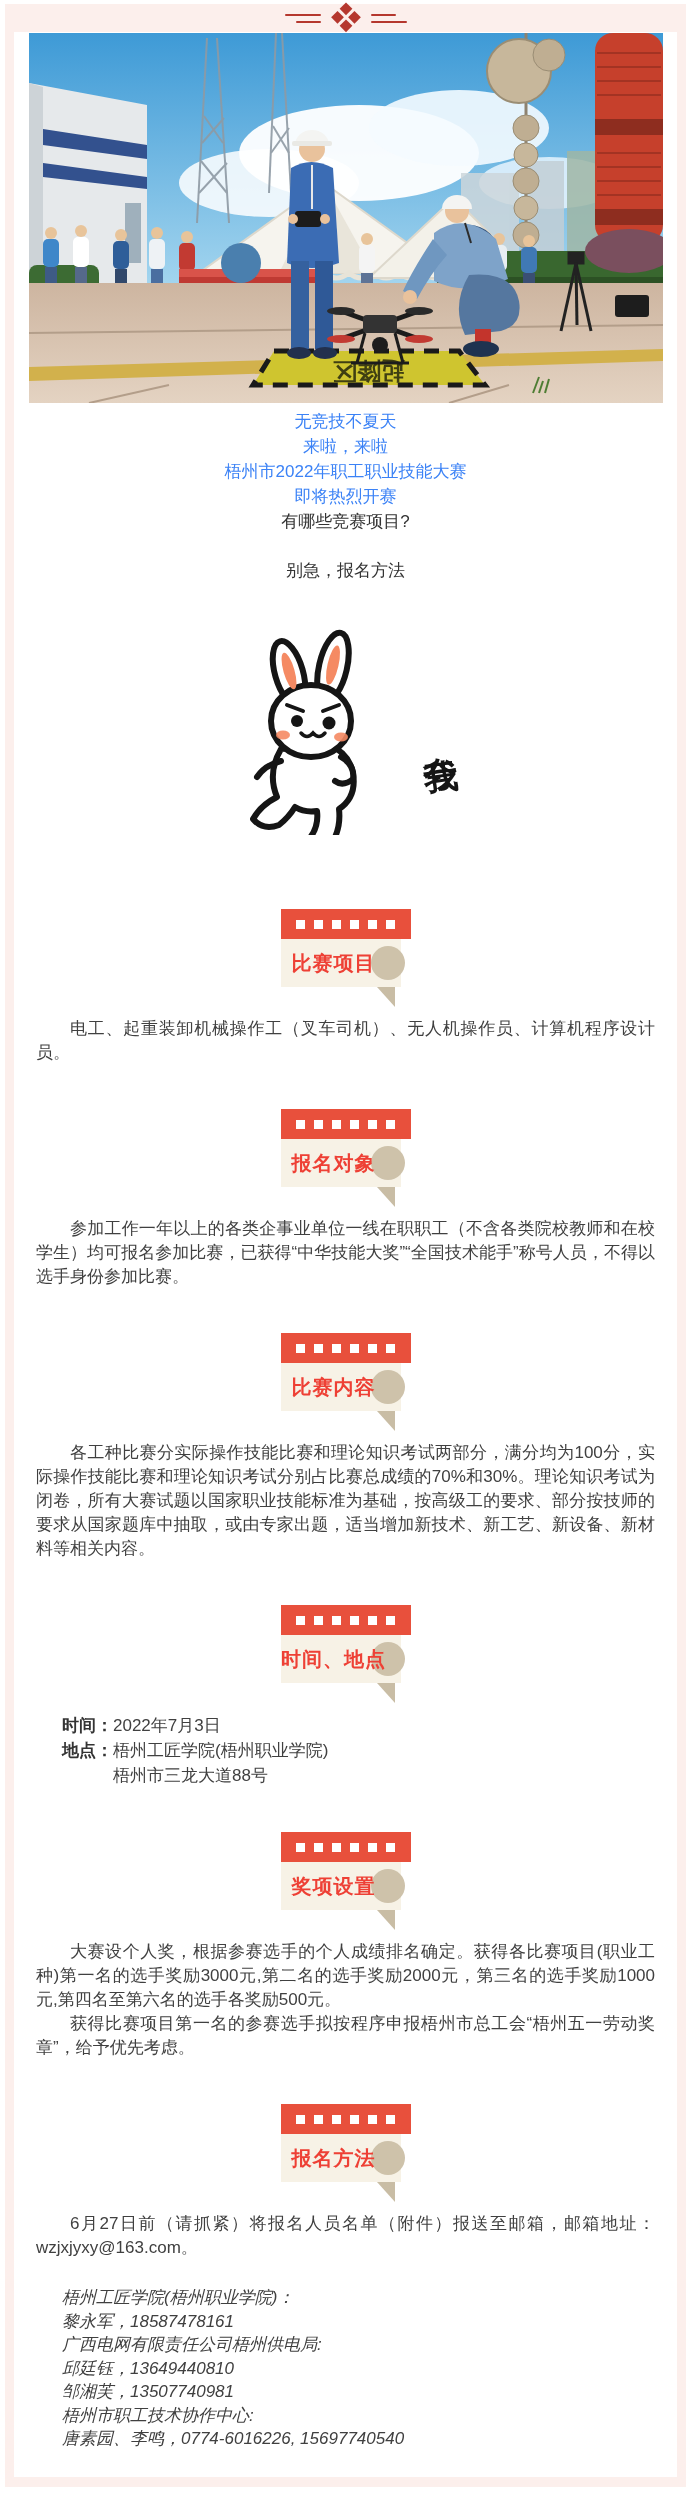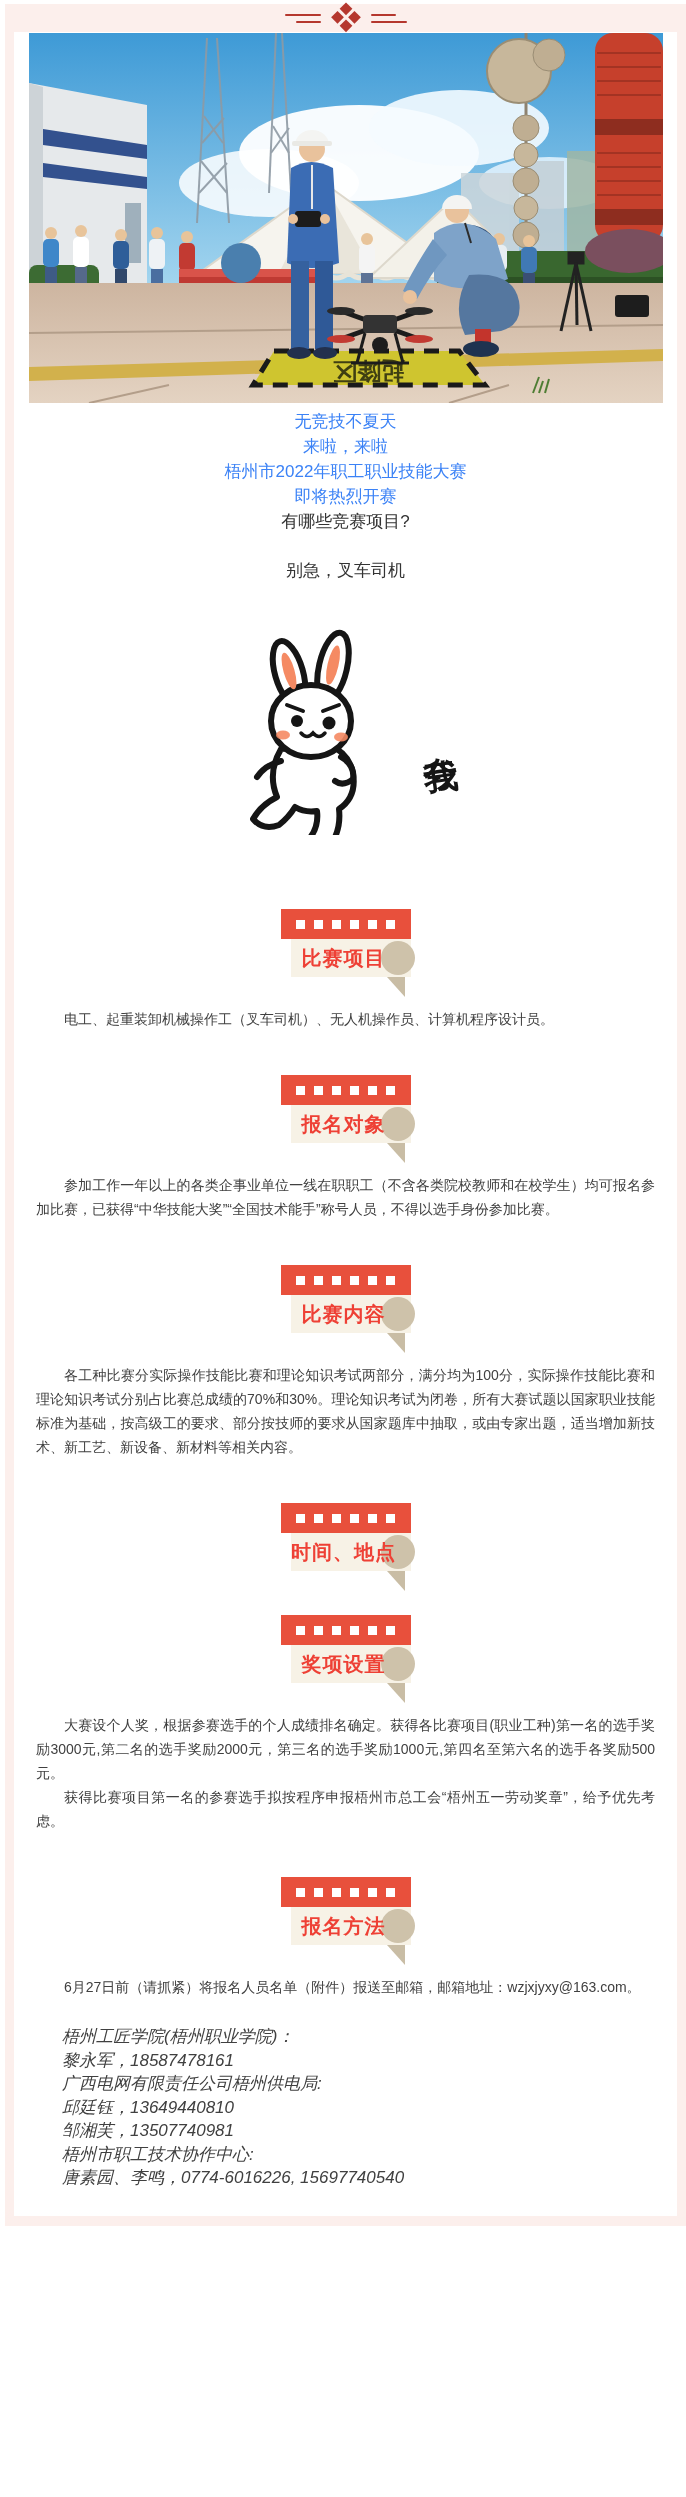--- a/index.html
+++ b/index.html
@@ -26,26 +26,26 @@
   .poem-gap{height:24px;}
   
   .rabbit-wrap{margin-top:46px;display:flex;justify-content:center;align-items:center;}
   .kua-label{font-size:34px;font-weight:bold;color:#151515;transform:rotate(-8deg);margin-left:18px;line-height:40px;letter-spacing:2px;writing-mode:vertical-rl;text-orientation:upright;}
   
   .section{margin-top:44px;}
   .section.first{margin-top:74px;}
   .badge{width:130px;margin:0 auto 30px auto;position:relative;}
   .badge-top{width:130px;height:30px;background:#e8503c;display:flex;align-items:center;justify-content:center;gap:9px;}
   .badge-top i{width:9px;height:9px;background:#ffffff;display:block;}
-  .badge-body{margin-left:10px;width:120px;height:38px;background:#f7f2e6;display:flex;align-items:center;justify-content:center;position:relative;}
+  .badge-body{width:120px;height:48px;background:#f7f2e6;display:flex;align-items:center;justify-content:center;position:relative;}
   .badge-title{font-size:20px;font-weight:bold;color:#ee4035;letter-spacing:1px;white-space:nowrap;position:relative;z-index:2;margin-right:14px;}
   .badge-circle{position:absolute;right:-4px;top:50%;transform:translateY(-50%);width:34px;height:34px;border-radius:50%;background:#cec2aa;z-index:1;}
   .badge-fold{position:absolute;right:6px;top:100%;width:0;height:0;border-top:20px solid #c9bda5;border-left:18px solid transparent;}
   
-  .para{margin:22px 22px 0 22px;font-size:14px;line-height:24px;color:#404040;text-align:justify;text-indent:2em;}
+  .para{margin:22px 22px 0 22px;font-size:17px;line-height:24px;color:#404040;text-align:justify;text-indent:2em;}
   .meta-block{margin:6px 0 0 48px;font-size:17px;line-height:25px;color:#404040;}
   .meta-line{display:flex;margin:0;}
   .meta-label{font-weight:bold;color:#333333;white-space:nowrap;}
   .meta-sub{margin-left:51px;}
   .contacts{margin:26px 0 0 48px;font-size:17px;line-height:23.5px;color:#404040;font-style:italic;}
   .contacts p{margin:0;}
 </style>
 </head>
 <body>
 
@@ -268,21 +268,21 @@
         </g>
       </svg>
 
       <div class="poem">
         <p class="red">无竞技不夏天</p>
         <p class="red">来啦，来啦</p>
         <p class="red">梧州市2022年职工职业技能大赛</p>
         <p class="red">即将热烈开赛</p>
         <p class="dark">有哪些竞赛项目?</p>
         <div class="poem-gap"></div>
-        <p class="dark">别急，叉车司机</p>
+        <p class="dark">别急，报名方法</p>
       </div>
 
       <div class="rabbit-wrap">
         <svg width="160" height="206" viewBox="0 0 160 206">
           <g stroke="#151515" stroke-width="6" fill="#ffffff" stroke-linejoin="round" stroke-linecap="round">
             <ellipse cx="52" cy="44" rx="14" ry="33" transform="rotate(-16 52 44)"></ellipse>
             <ellipse cx="96" cy="38" rx="14" ry="35" transform="rotate(13 96 38)"></ellipse>
             <path d="M44,120 q-14,24 -4,48 q-16,8 -24,22 q10,12 26,6 q10,-8 16,-18 q10,6 22,4 q2,16 -8,28 q12,8 24,2 q8,-14 6,-32 q18,-12 14,-36 q-4,-20 -24,-28 z"></path>
             <ellipse cx="74" cy="92" rx="40" ry="36"></ellipse>
             <path d="M44,132 q-16,4 -24,16"></path>
@@ -366,20 +366,31 @@
               <i></i>
               <i></i>
               <i></i>
             </div>
           <div class="badge-body">
             <span class="badge-title">时间、地点</span>
             <span class="badge-circle"></span>
             <span class="badge-fold"></span>
           </div>
         </div>
+        <div class="meta-block">
+          <p class="meta-line">
+              <span class="meta-label">时间：</span>
+              <span>2022年7月3日</span>
+            </p>
+          <p class="meta-line">
+              <span class="meta-label">地点：</span>
+              <span>梧州工匠学院(梧州职业学院)</span>
+            </p>
+          <p class="meta-line meta-sub">梧州市三龙大道88号</p>
+        </div>
       </div>
 
       <div class="section">
         <div class="badge">
           <div class="badge-top">
               <i></i>
               <i></i>
               <i></i>
               <i></i>
               <i></i>

